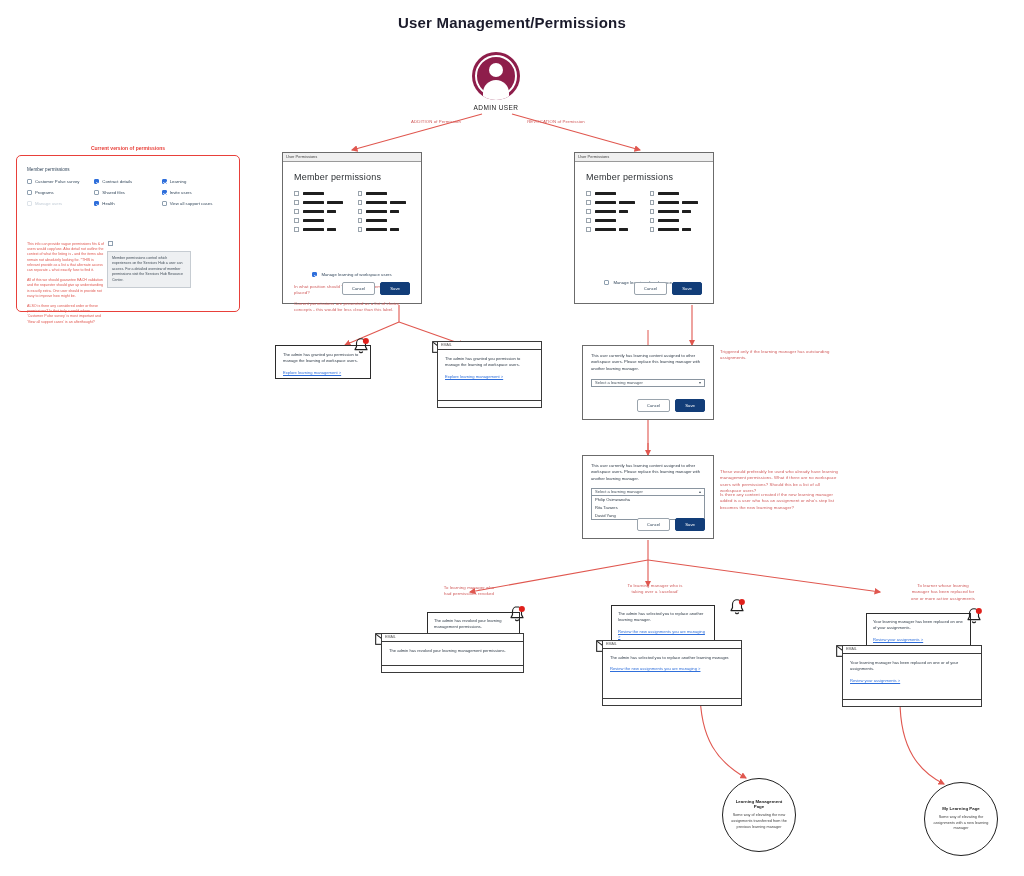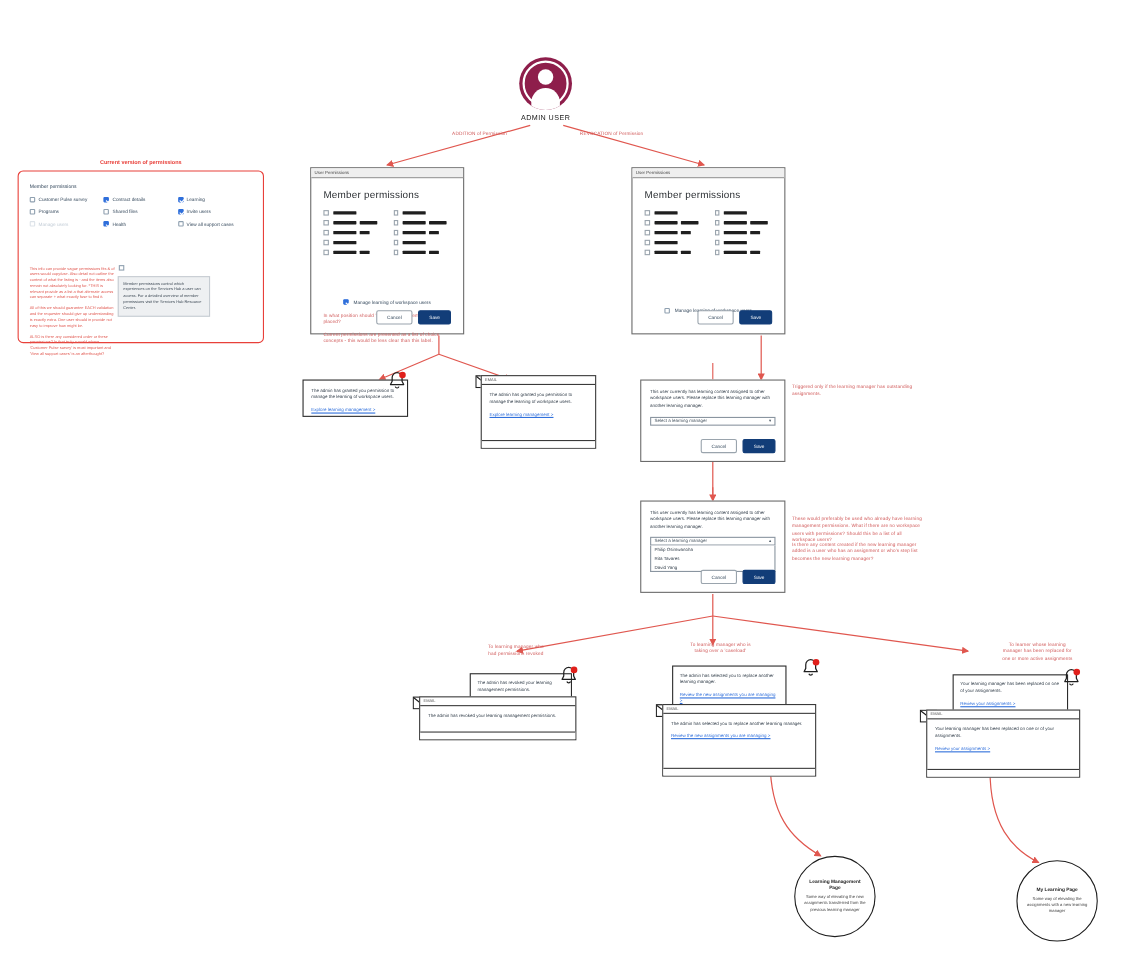--- a/index.html
+++ b/index.html
@@ -201,20 +201,21 @@
     <path d="M648,560 L880,592" stroke="#e0574f" stroke-width="1.1" fill="none" marker-end="url(#ah)"></path>
 
     <path d="M700,690 C700,740 718,762 746,778" stroke="#e0574f" stroke-width="1.1" fill="none" marker-end="url(#ah)"></path>
 
     <path d="M900,700 C900,750 920,772 944,784" stroke="#e0574f" stroke-width="1.1" fill="none" marker-end="url(#ah)"></path>
 
     <path d="M648,345 L648,330" stroke="#e0574f" stroke-width="1" fill="none"></path>
     <path d="M648,455 L648,443" stroke="#e0574f" stroke-width="1" fill="none"></path>
   </svg>
 
+  <div class="abs" id="page-title">User Management/Permissions</div>
 
   <div class="abs" id="admin-avatar-wrap">
     <div class="avatar-circle">
       <div class="avatar-ring"></div>
       <div class="avatar-head"></div>
       <div class="avatar-body"></div>
     </div>
     <div id="admin-user-label">ADMIN USER</div>
   </div>
 

